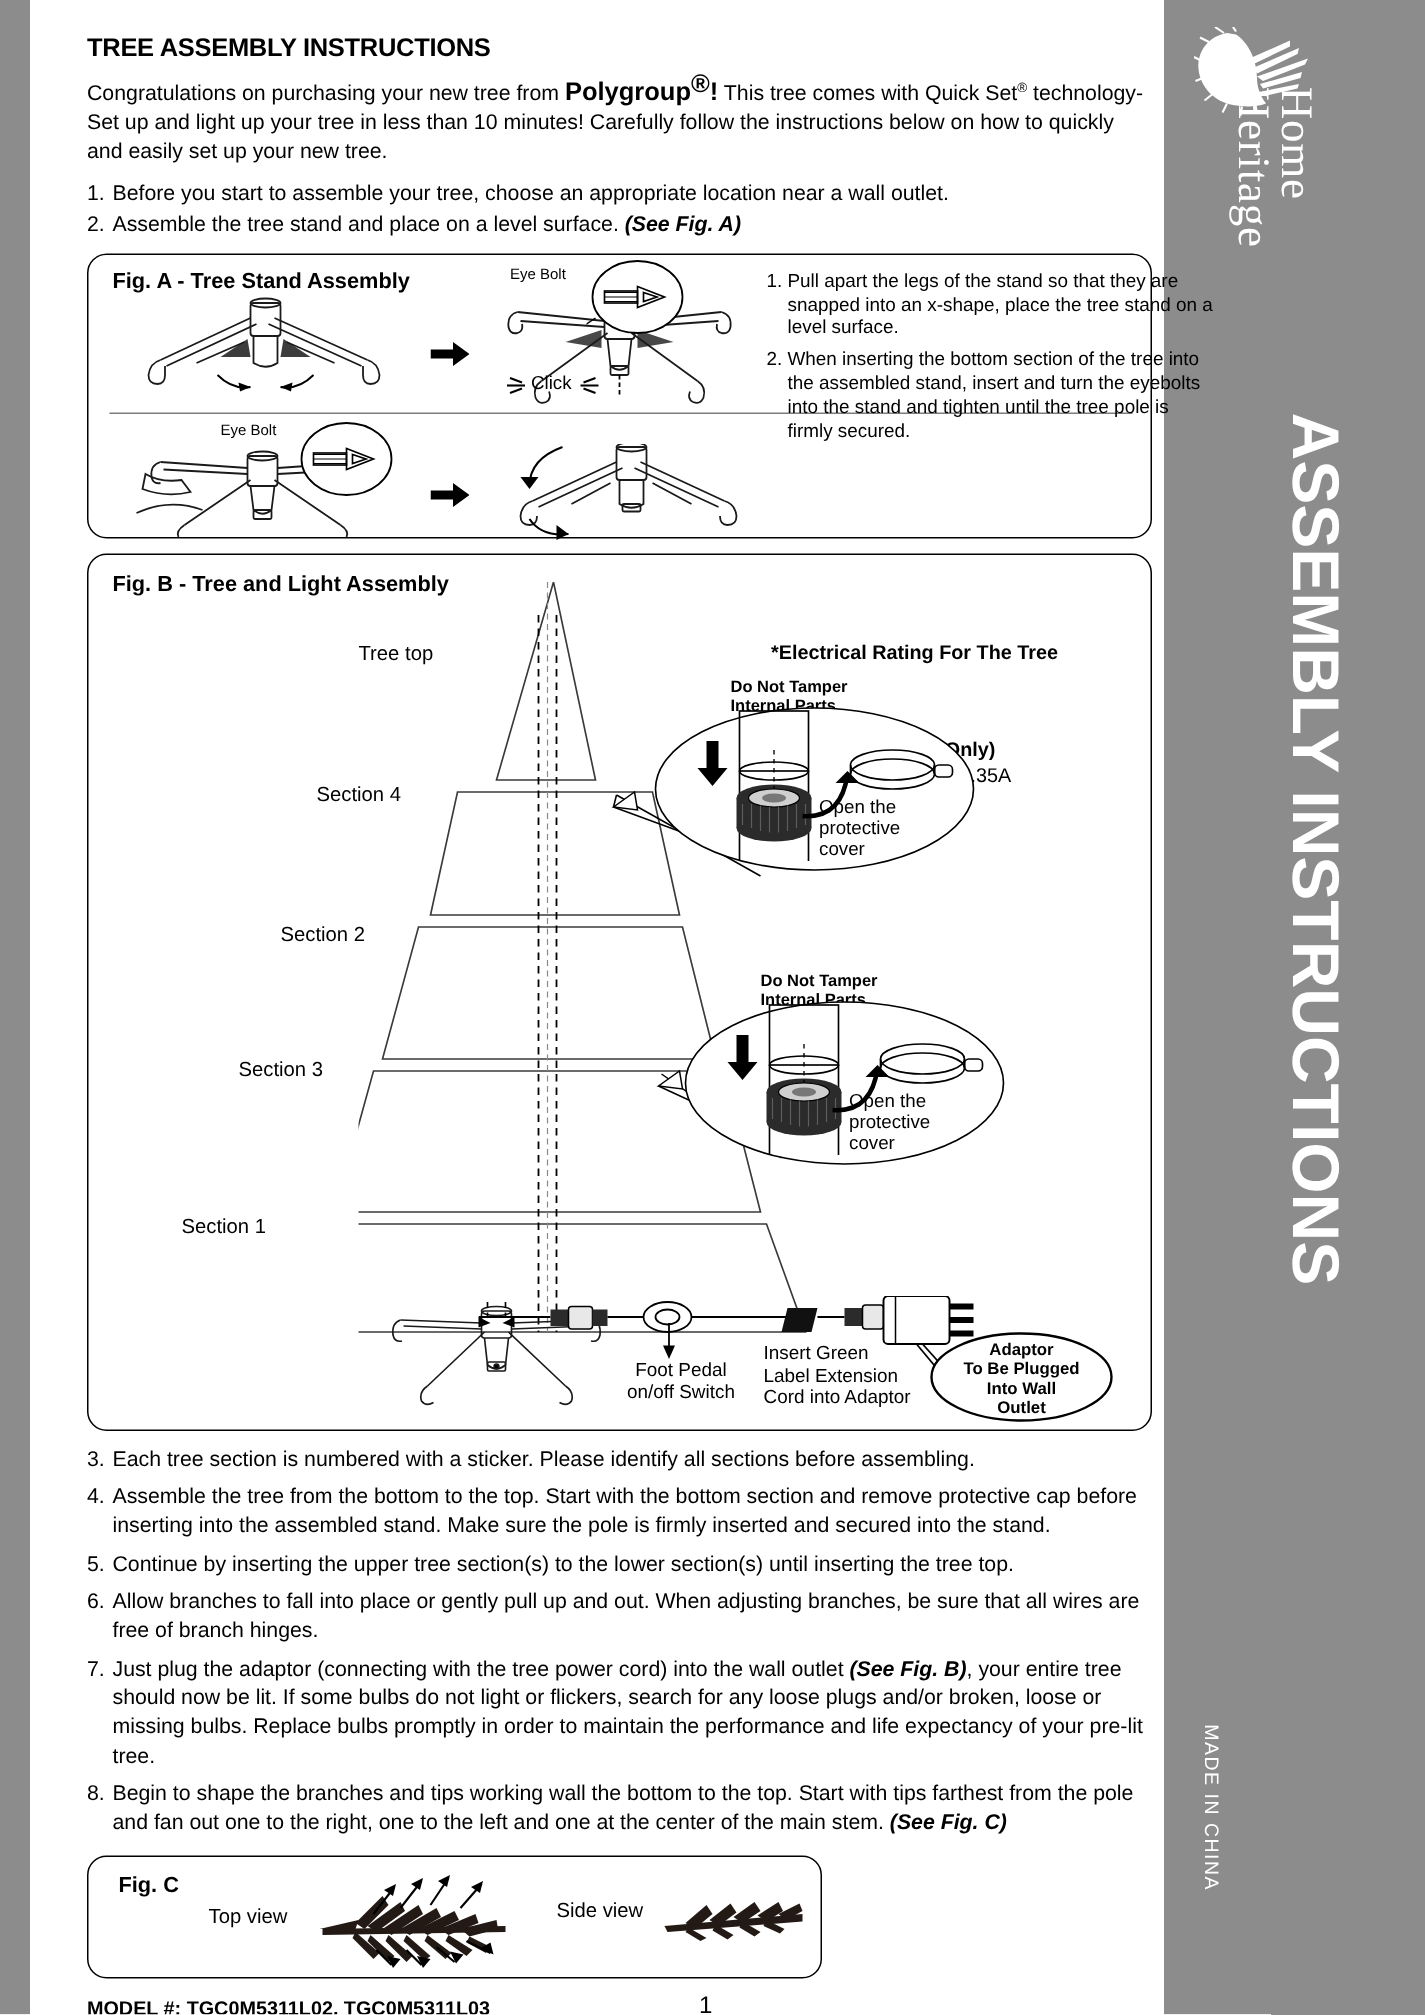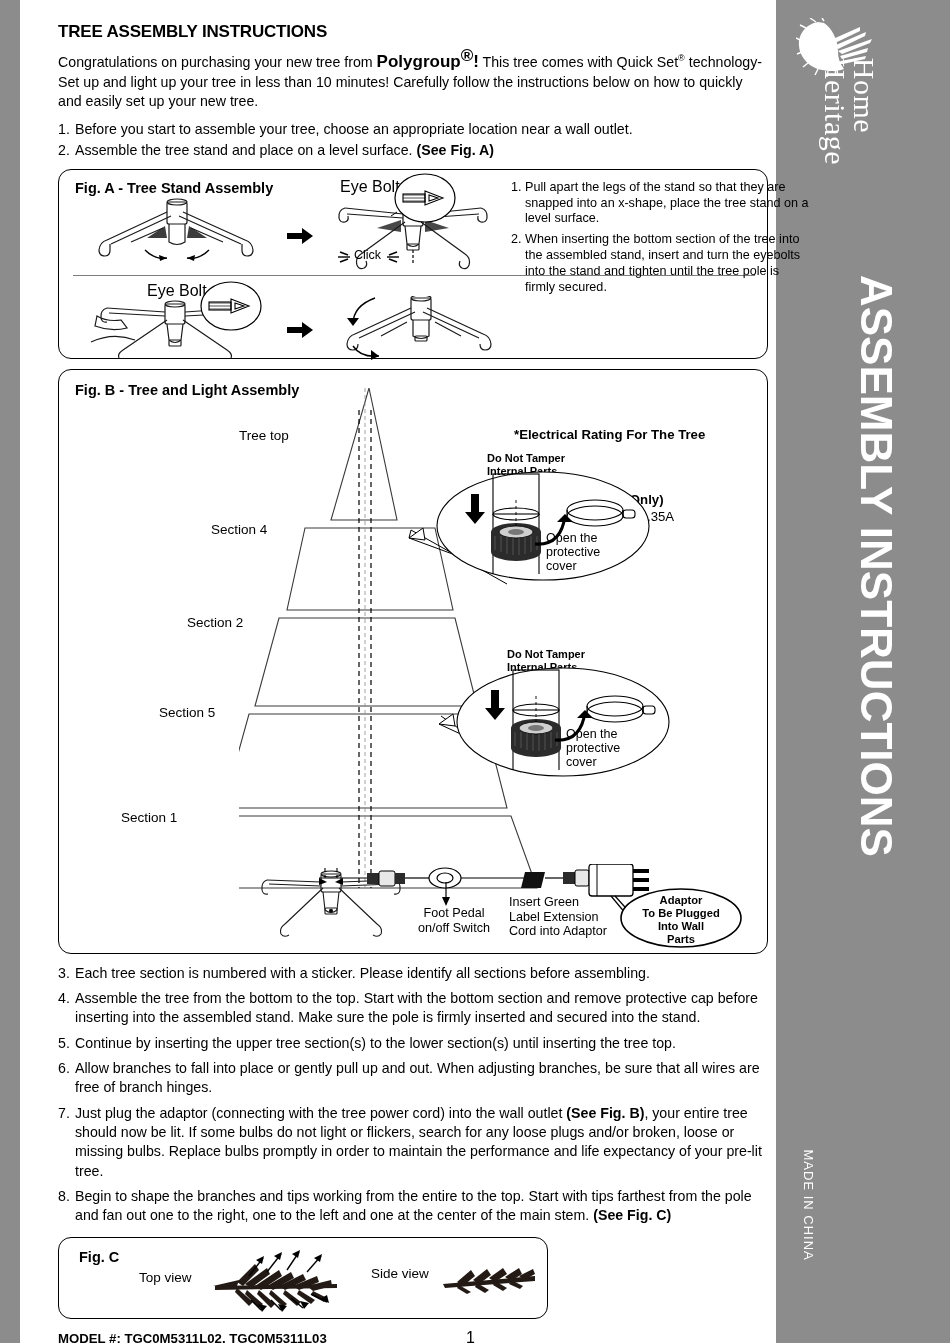--- a/index.html
+++ b/index.html
@@ -106,21 +106,21 @@
 
   ol.steps { list-style: none; margin: 0; padding: 0; }
   .step {
     display: flex;
     font-size: 14.2px;
     line-height: 1.36;
     margin-bottom: 2px;
   }
   .step .num { width: 17px; flex: 0 0 17px; }
   .step .txt { flex: 1; }
-  .step .txt b { font-weight: bold; }
+  .step .txt b { font-weight: bold; font-style: italic; }
 
   
   .figbox {
     border: 1.4px solid #000;
     border-radius: 13px;
     position: relative;
     background: #fff;
     box-sizing: border-box;
   }
   .fig-label {
@@ -131,21 +131,21 @@
 
   
   #figA { margin-top: 8px; height: 190px; }
   #figA .divider {
     position: absolute;
     left: 14px; top: 105px;
     width: 682px; height: 1px;
     background: #7d7d7d;
   }
   #figA .labelA { left: 16px; top: 10px; }
-  .eyebolt-lbl { position: absolute; font-size: 16px; }
+  .eyebolt-lbl { position: absolute; font-size: 10px; }
   .instrA {
     position: absolute;
     font-size: 12.6px;
     line-height: 1.26;
     width: 300px;
   }
   .instrA .ln { display: flex; margin-bottom: 5px; }
   .instrA .ln .n { width: 14px; flex: 0 0 14px; }
 
   
@@ -461,21 +461,21 @@
           </g>
 
           <polygon points="170,150 184,140 186,152" fill="#fff" stroke="#000" stroke-width="1"></polygon>
           <polygon points="200,336 214,326 216,338" fill="#fff" stroke="#000" stroke-width="1"></polygon>
         </svg>
       </div>
 
       <div class="sec-lbl" style="left:180px;top:58px;">Tree top</div>
       <div class="sec-lbl" style="left:152px;top:152px;">Section 4</div>
       <div class="sec-lbl" style="left:128px;top:245px;">Section 2</div>
-      <div class="sec-lbl" style="left:100px;top:335px;">Section 5</div>
+      <div class="sec-lbl" style="left:100px;top:335px;">Section 3</div>
       <div class="sec-lbl" style="left:62px;top:440px;">Section 1</div>
 
       <div class="callout-hdr" style="left:428px;top:82px;">
         <div>Do Not Tamper</div>
         <div>Internal Parts</div>
       </div>
       <div style="position:absolute;left:376px;top:100px;">
         <svg width="216" height="112" viewBox="0 0 216 112">
           <ellipse cx="108" cy="56" rx="106" ry="54" fill="#fff" stroke="#000" stroke-width="1.1"></ellipse>
           <g fill="none" stroke="#000" stroke-width="1.1">
@@ -652,21 +652,21 @@
 
       <div style="position:absolute;left:560px;top:517px;">
         <svg width="124" height="62" viewBox="0 0 124 62">
           <ellipse cx="62" cy="31" rx="60" ry="29" fill="#fff" stroke="#000" stroke-width="1.6"></ellipse>
         </svg>
       </div>
       <div class="adaptor-lbl" style="left:570px;top:524px;">
         <div>Adaptor</div>
         <div>To Be Plugged</div>
         <div>Into Wall</div>
-        <div>Parts</div>
+        <div>Outlet</div>
       </div>
     </div>
 
     <div style="margin-top:10px;">
       <div class="step" style="margin-bottom:6px;">
         <span class="num">3.</span>
         <span class="txt">Each tree section is numbered with a sticker. Please identify all sections before assembling.</span>
       </div>
       <div class="step" style="margin-bottom:6px;">
         <span class="num">4.</span>
@@ -679,21 +679,21 @@
       <div class="step" style="margin-bottom:6px;">
         <span class="num">6.</span>
         <span class="txt">Allow branches to fall into place or gently pull up and out. When adjusting branches, be sure that all wires are free of branch hinges.</span>
       </div>
       <div class="step" style="margin-bottom:6px;">
         <span class="num">7.</span>
         <span class="txt"><span>Just plug the adaptor (connecting with the tree power cord) into the wall outlet </span><b>(See Fig. B)</b><span>, your entire tree should now be lit. If some bulbs do not light or flickers, search for any loose plugs and/or broken, loose or missing bulbs. Replace bulbs promptly in order to maintain the performance and life expectancy of your pre-lit tree.</span></span>
       </div>
       <div class="step" style="margin-bottom:6px;">
         <span class="num">8.</span>
-        <span class="txt"><span>Begin to shape the branches and tips working from the entire to the top. Start with tips farthest from the pole and fan out one to the right, one to the left and one at the center of the main stem. </span><b>(See Fig. C)</b></span>
+        <span class="txt"><span>Begin to shape the branches and tips working wall the bottom to the top. Start with tips farthest from the pole and fan out one to the right, one to the left and one at the center of the main stem. </span><b>(See Fig. C)</b></span>
       </div>
     </div>
 
     <div class="figbox" id="figC">
       <div class="fig-label labelC">Fig. C</div>
       <div class="view-lbl" style="left:80px;top:32px;">Top view</div>
       <div class="view-lbl" style="left:312px;top:28px;">Side view</div>
 
       <div style="position:absolute;left:150px;top:8px;">
         <svg width="150" height="66" viewBox="0 0 150 66">

